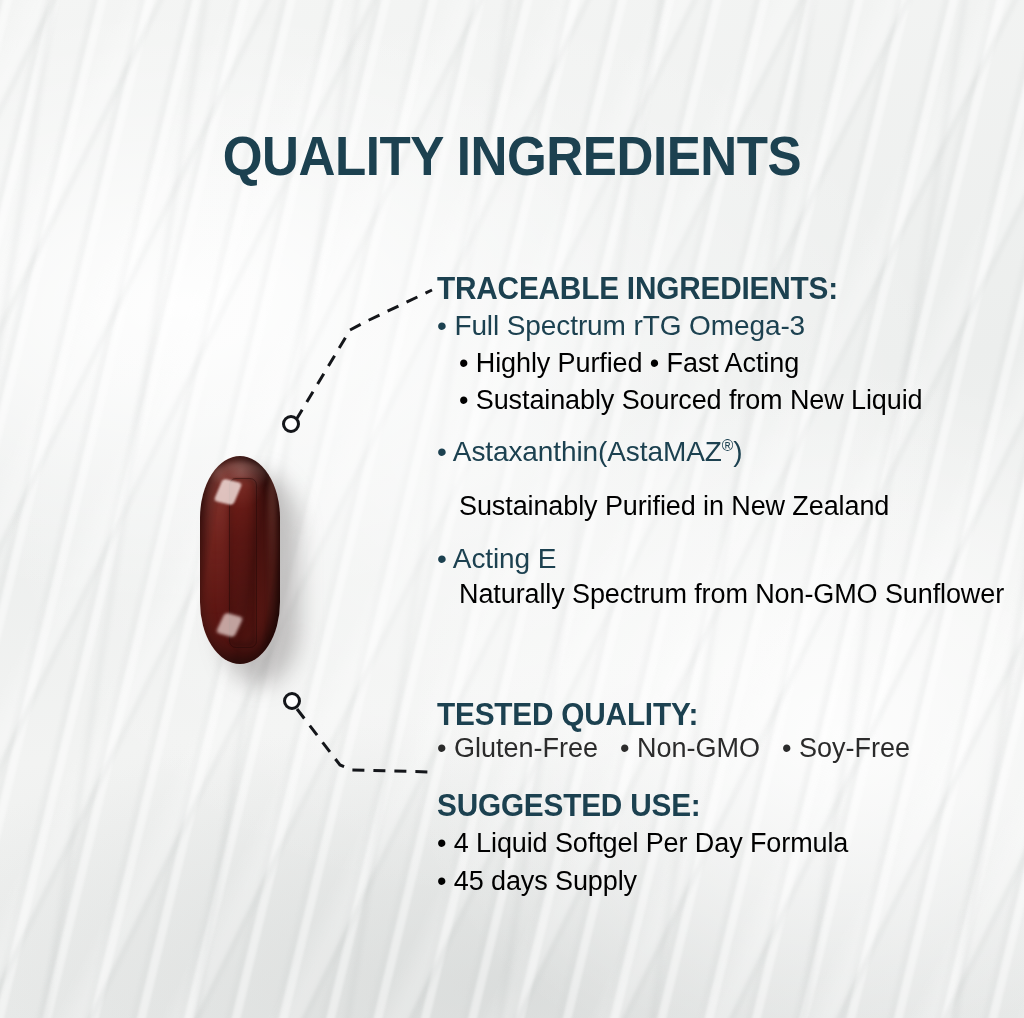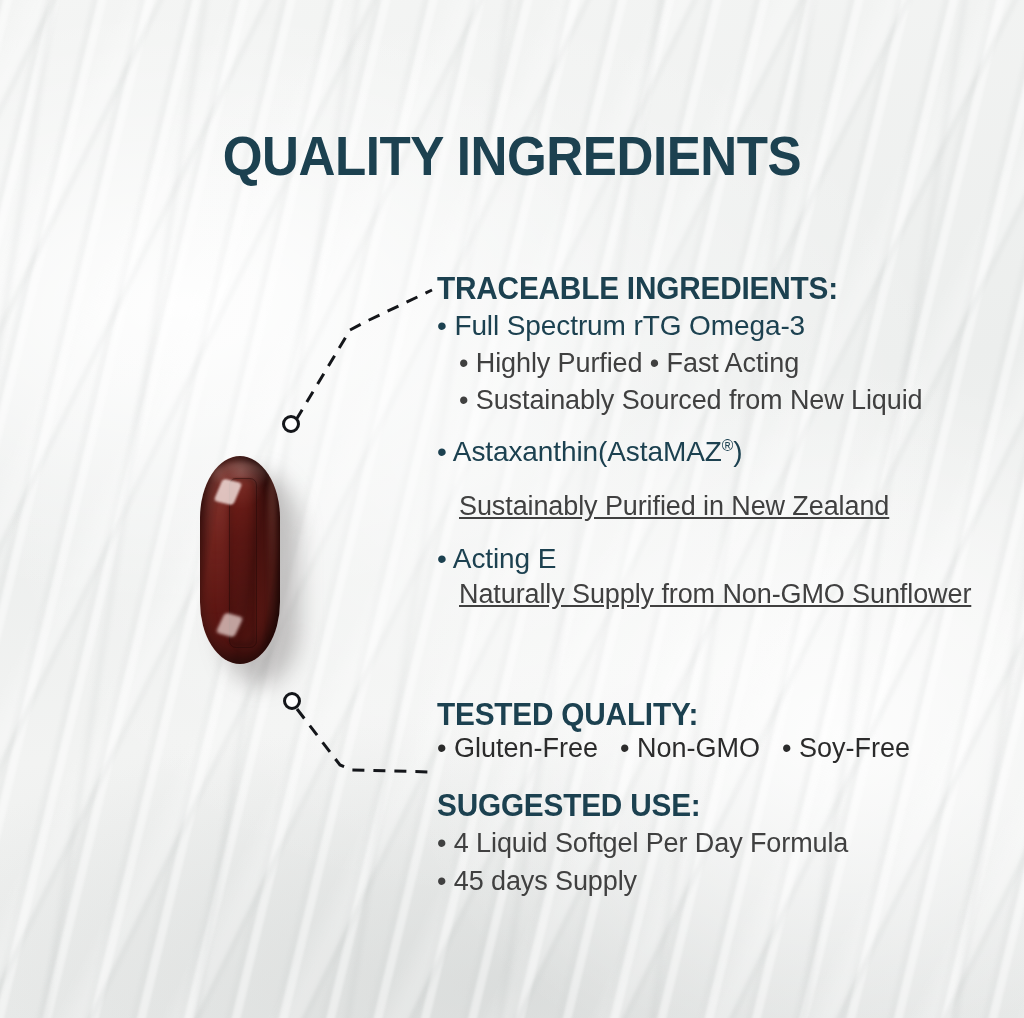--- a/index.html
+++ b/index.html
@@ -174,27 +174,27 @@
     white-space:nowrap;
   }
   .bullet-main{
     color:#1c4150;
     font-size:28px;
     white-space:nowrap;
     letter-spacing:-0.1px;
   }
   .bullet-main.bold{font-weight:normal;}
   .sub{
-    color:#404040;
+    color:#000000;
     font-size:27px;
     white-space:nowrap;
     letter-spacing:-0.1px;
   }
   .sub.indent{padding-left:22px;}
-  .sub.hang{padding-left:22px;text-decoration:underline;}
+  .sub.hang{padding-left:22px;}
   .row-inline{
     color:#2b2b2b;
     font-size:27px;
     white-space:nowrap;
     text-align:right;
   }
   .row-inline .gap{display:inline-block;width:22px;}
   sup.reg{font-size:.56em;vertical-align:super;}
 
   .blk{position:absolute;left:0;}
@@ -258,21 +258,21 @@
 
   <div class="blk" style="top:491px">
     <div class="sub hang">Sustainably Purified in New Zealand</div>
   </div>
 
   <div class="blk" style="top:543px">
     <div class="bullet-main">• Acting E</div>
   </div>
 
   <div class="blk" style="top:579px">
-    <div class="sub hang">Naturally Supply from Non-GMO Sunflower</div>
+    <div class="sub hang">Naturally Spectrum from Non-GMO Sunflower</div>
   </div>
 
   <div class="blk" style="top:697px">
     <div class="sec-head">TESTED QUALITY:</div>
   </div>
 
   <div class="blk" style="top:733px">
     <div class="row-inline"><span>• Gluten-Free</span><span class="gap"></span><span>• Non-GMO</span><span class="gap"></span><span>• Soy-Free</span></div>
   </div>
 

